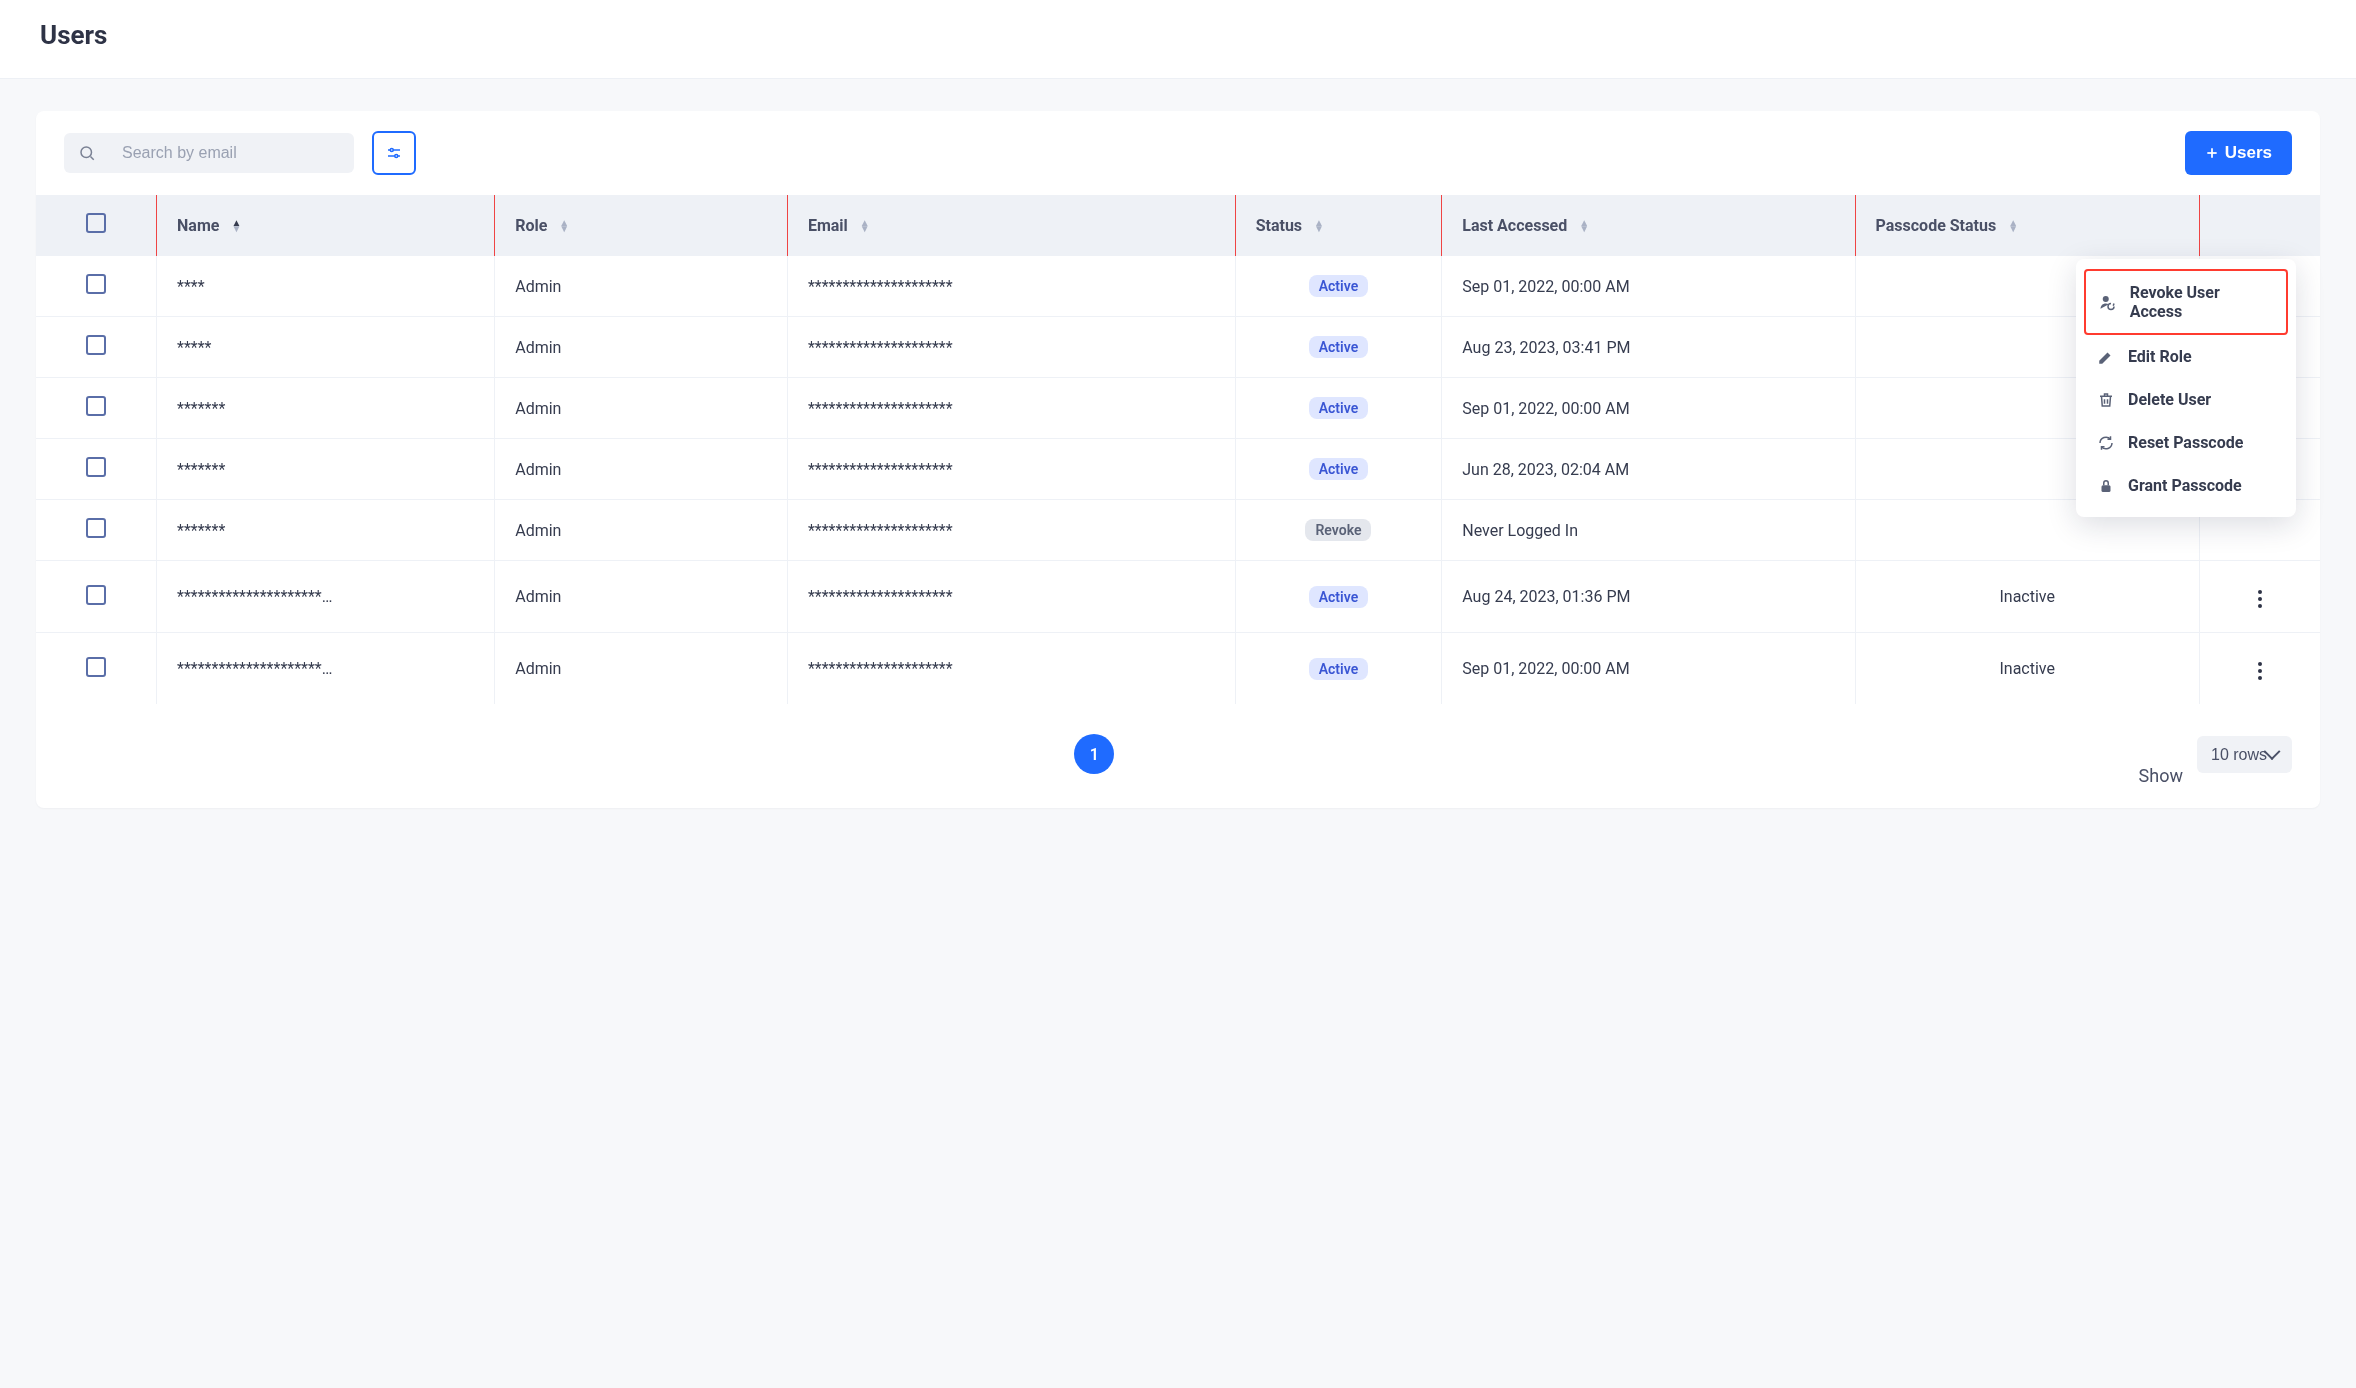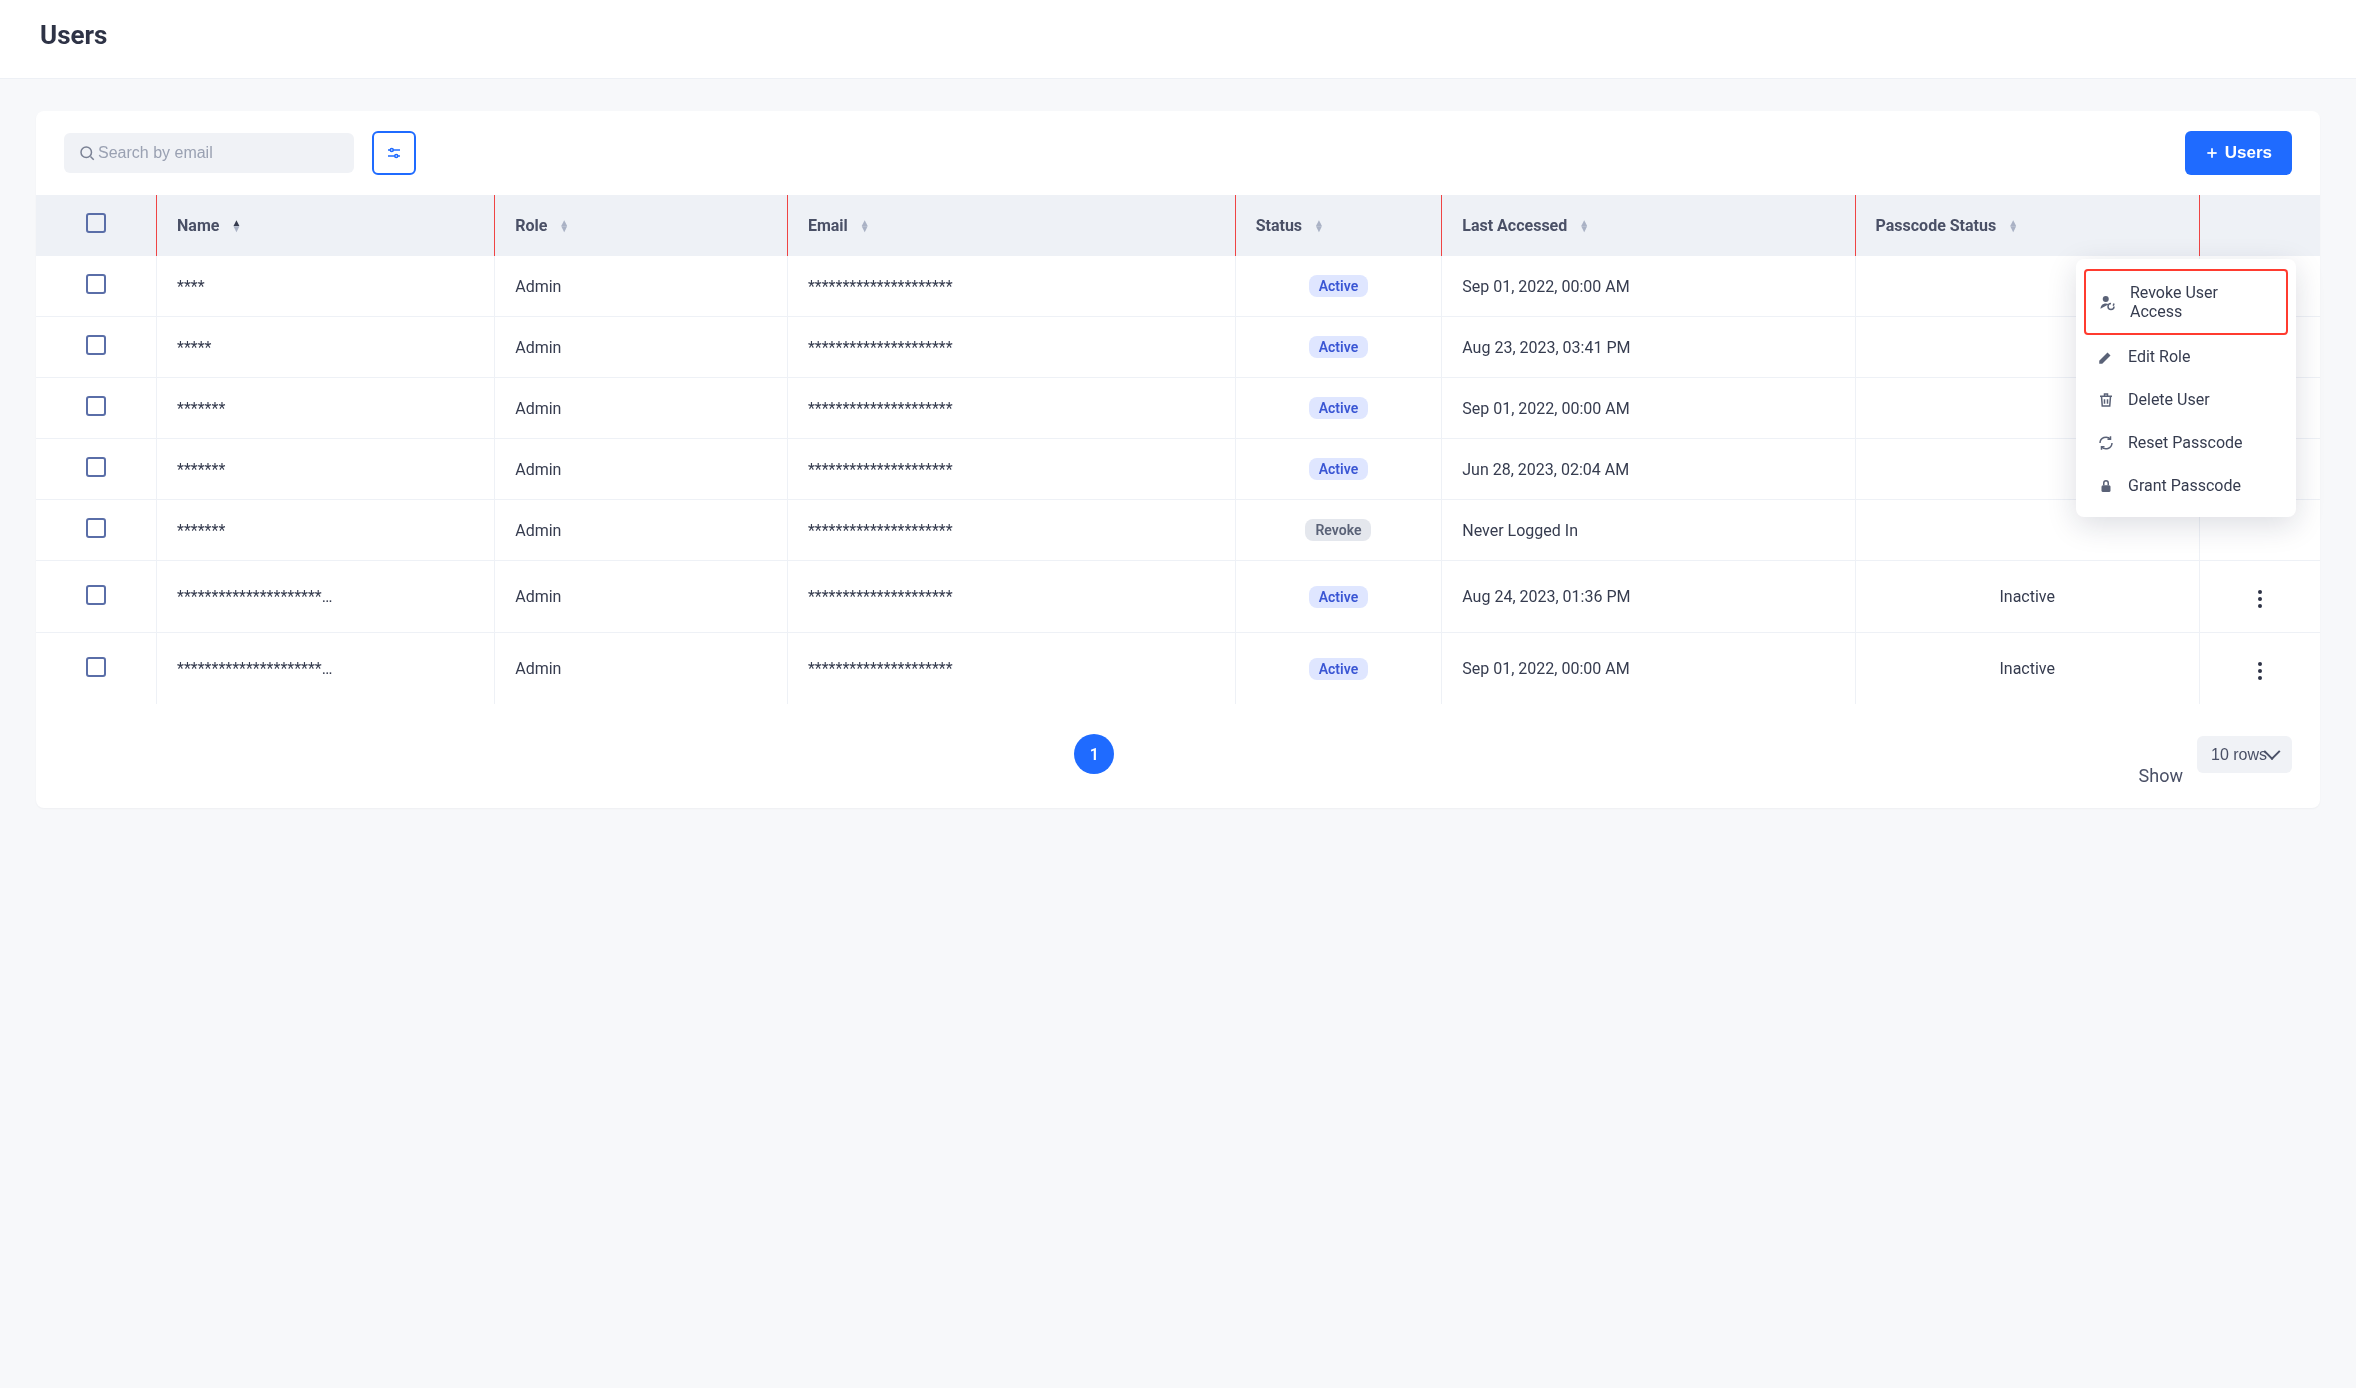--- a/index.html
+++ b/index.html
@@ -35,21 +35,21 @@
     padding: 20px 28px;
     gap: 18px;
   }
   .search-box {
     display: flex;
     align-items: center;
     background: #f0f2f6;
     border-radius: 6px;
     padding: 10px 14px;
     width: 290px;
-    gap: 0;
+    gap: 24px;
   }
   .search-box input {
     border: none;
     outline: none;
     background: transparent;
     font-size: 16px;
     color: #7a8194;
     width: 100%;
   }
   .search-box input::placeholder { color: #9aa1b2; }
@@ -179,20 +179,21 @@
   .dropdown-menu {
     position: absolute;
     top: 0;
     right: -10px;
     width: 220px;
     background: #fff;
     border-radius: 8px;
     box-shadow: 0 8px 30px rgba(20,30,60,0.15);
     padding: 10px 8px;
     z-index: 50;
+    font-weight: bold;
   }
   .dropdown-item {
     display: flex; align-items: center; gap: 12px;
     padding: 12px 12px;
     border-radius: 4px;
     cursor: pointer;
     font-size: 16px;
     color: #363c4f;
   }
   .dropdown-item.highlight {

